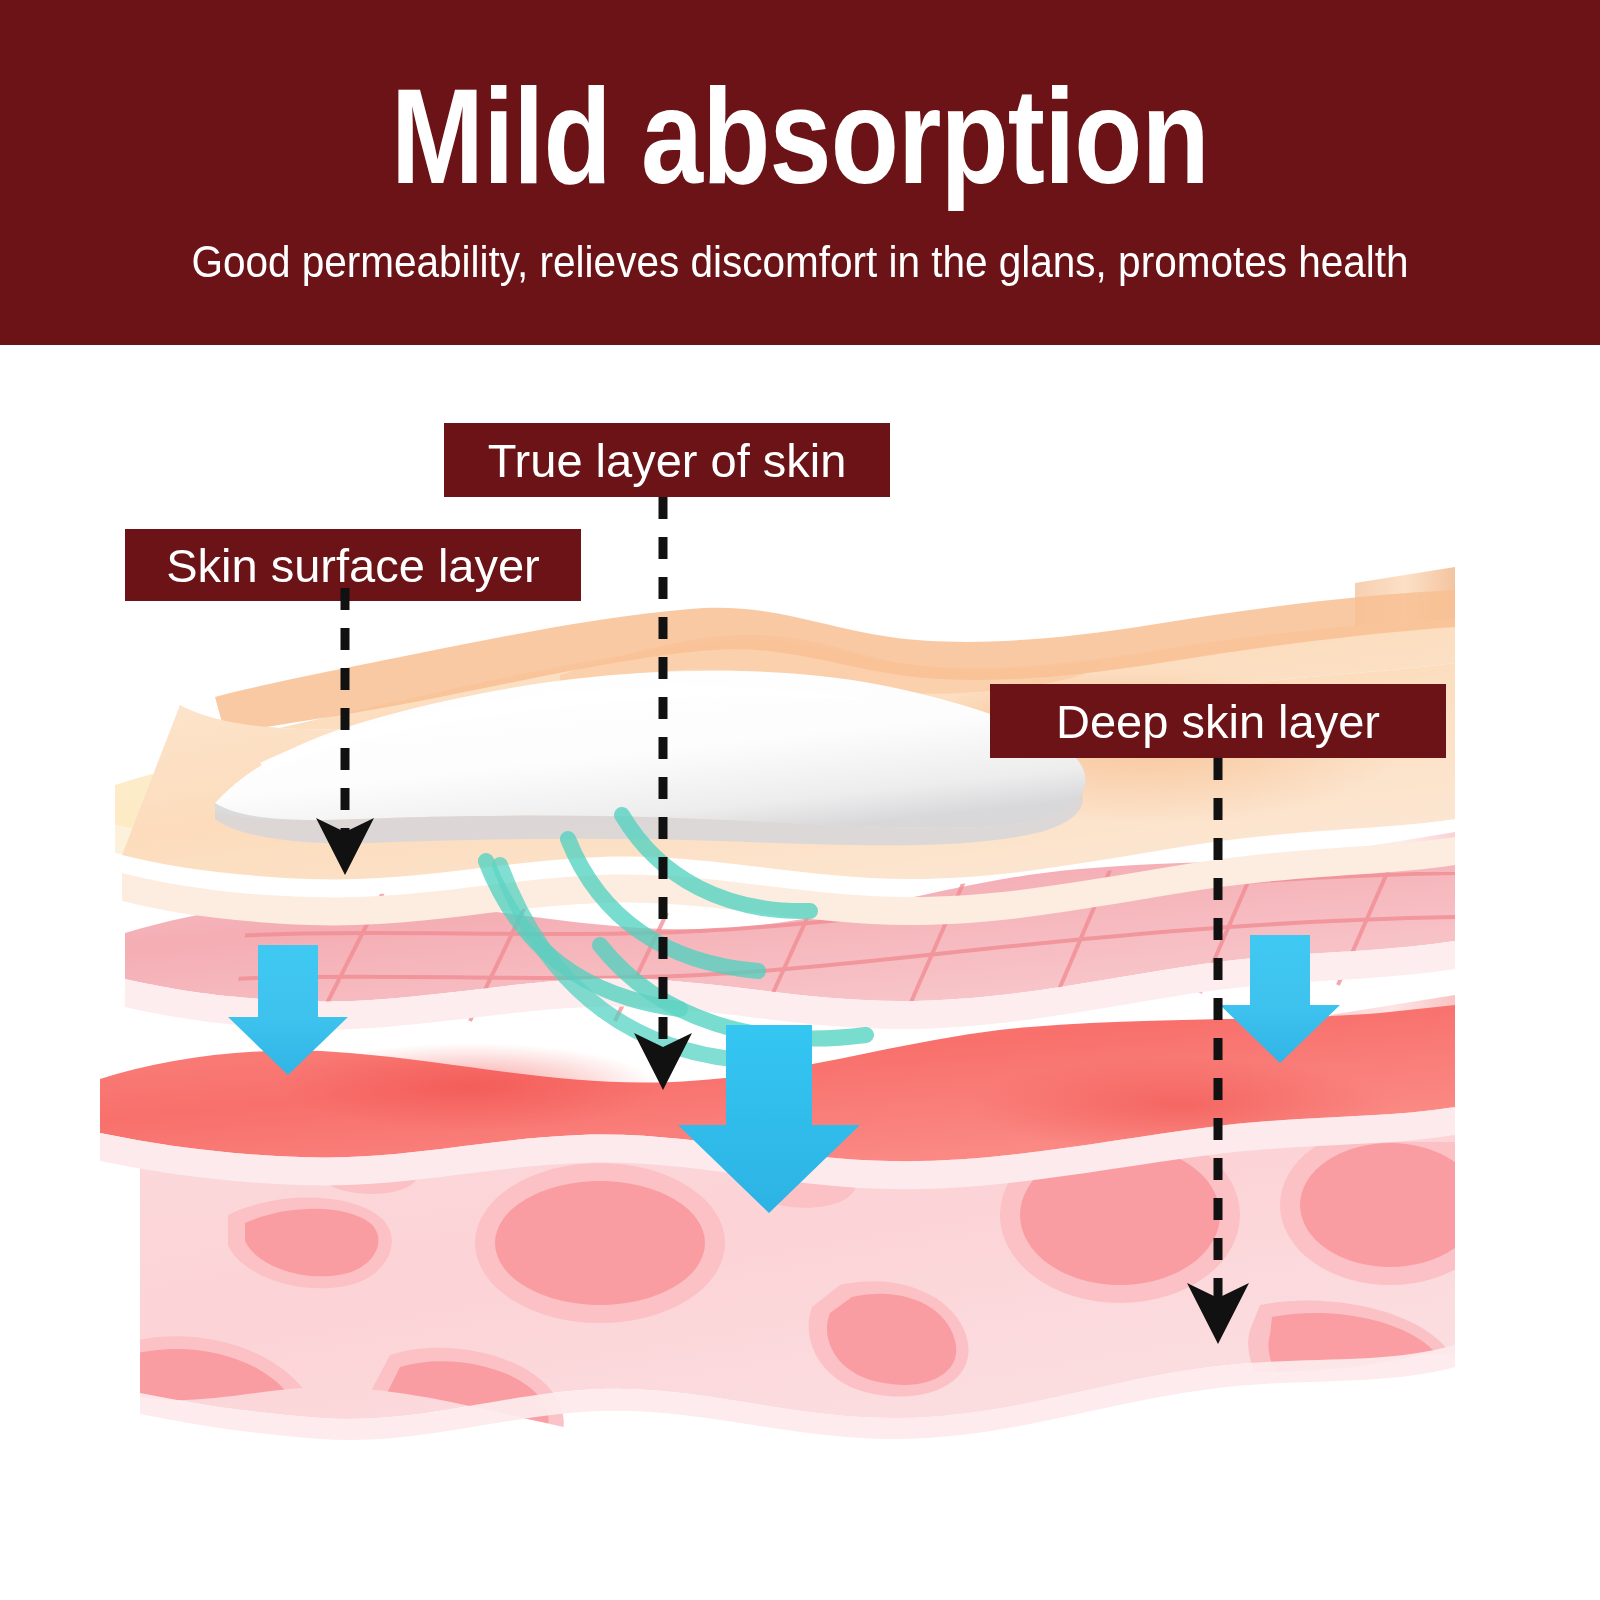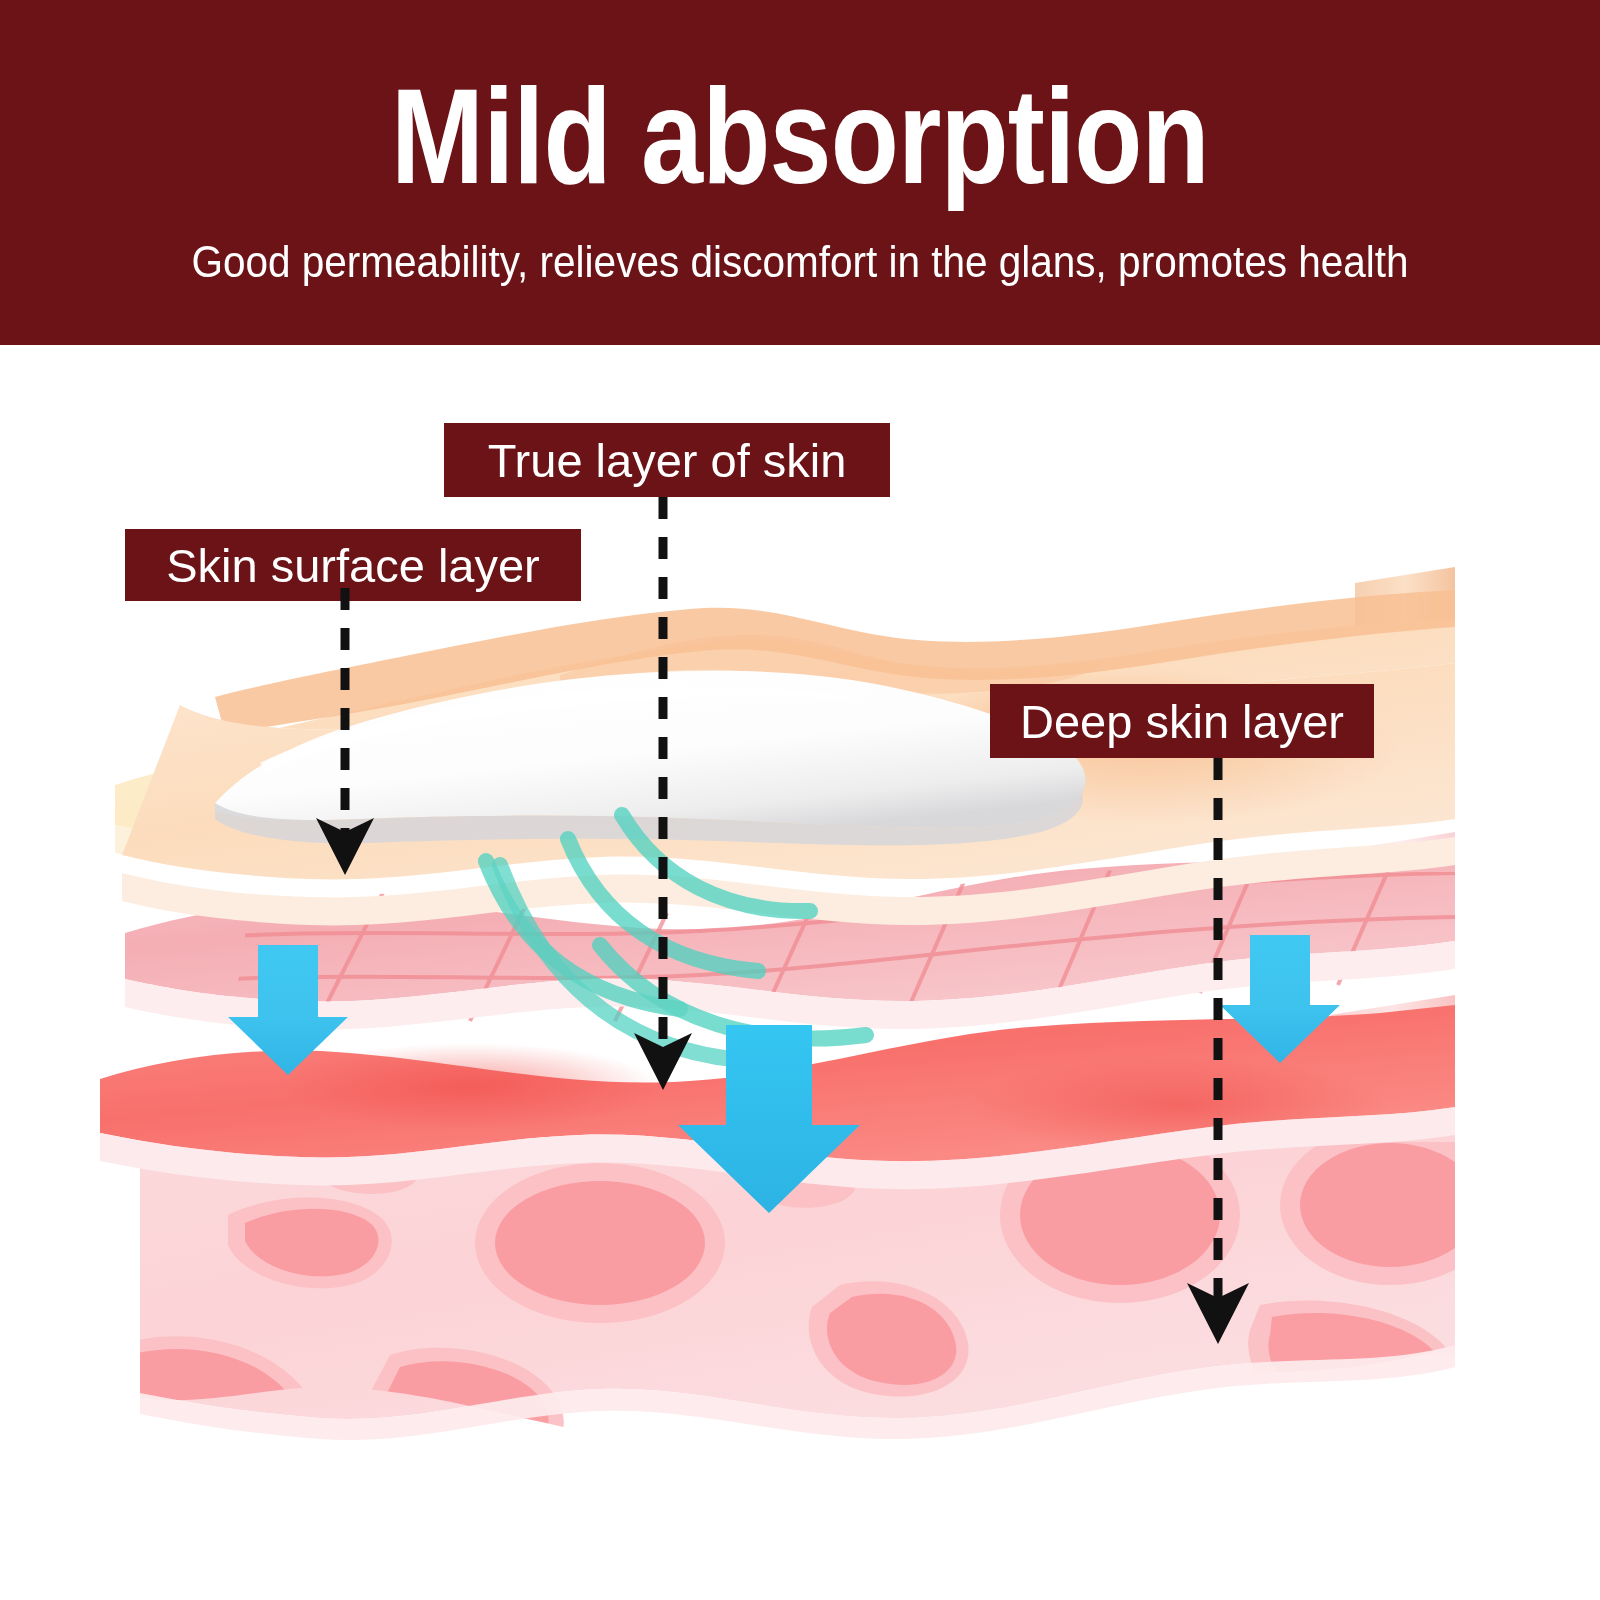--- a/index.html
+++ b/index.html
@@ -71,21 +71,21 @@
     line-height: 47px;
     display: flex;
     align-items: center;
     justify-content: center;
     box-sizing: border-box;
     white-space: nowrap;
     padding: 16px 22px;
   }
   #label-skin-surface { left: 125px;  top: 516px; width: 456px; height: 72px; margin-top: 13px; }
   #label-true-layer   { left: 444px;  top: 423px; width: 446px; height: 74px; }
-  #label-deep-layer   { left: 990px;  top: 684px; width: 384px; height: 74px; }
+  #label-deep-layer   { left: 990px;  top: 684px; width: 456px; height: 74px; }
 
   
   #leaders {
     position: absolute;
     left: 0; top: 0;
     width: 1600px;
     height: 1600px;
     pointer-events: none;
   }
 </style>

